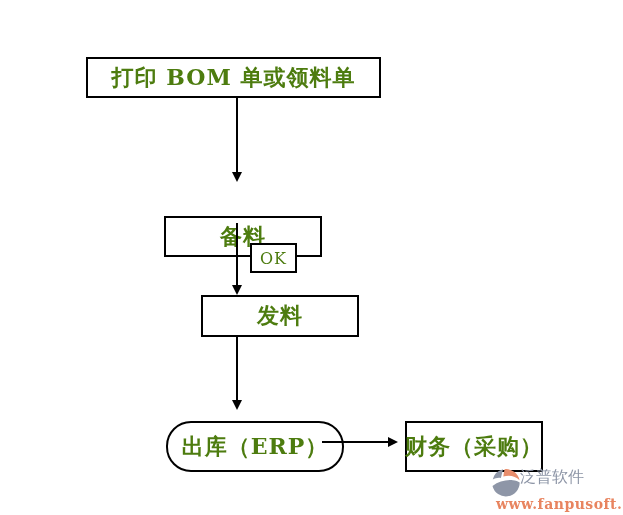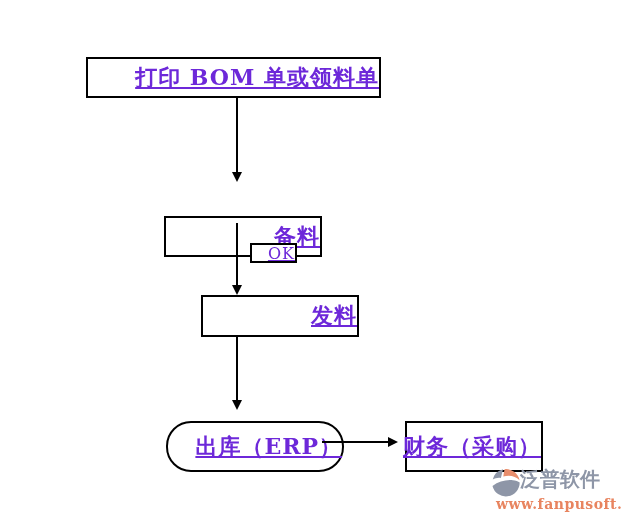--- a/index.html
+++ b/index.html
@@ -5,46 +5,45 @@
   html,body{margin:0;padding:0;background:#fff;}
   .stage{
     position:relative;width:623px;height:515px;
     background:var(--bg,#ffffff);
     font-family:"DejaVu Serif","Liberation Serif",serif;
     overflow:hidden;
   }
   .node{
     position:absolute;box-sizing:border-box;
     border:2px solid var(--box-border,#000);
-    background:#fff;color:#6d28d9;
-    display:flex;align-items:center;justify-content:flex-end;
+    background:#fff;color:#4d7c0f;
+    display:flex;align-items:center;justify-content:center;
     font-weight:bold;font-size:22px;letter-spacing:1px;
     white-space:nowrap;
-    text-decoration:underline;
   }
   .node.small{font-size:16px;font-weight:normal;letter-spacing:1px;}
   .vline{position:absolute;width:2px;background:var(--line,#000);}
   .hline{position:absolute;height:2px;background:var(--line,#000);}
   .head-down{
     position:absolute;width:0;height:0;
     border-left:5px solid transparent;border-right:5px solid transparent;
     border-top:10px solid var(--line,#000);
   }
   .head-right{
     position:absolute;width:0;height:0;
     border-top:5px solid transparent;border-bottom:5px solid transparent;
     border-left:10px solid var(--line,#000);
   }
   .watermark{position:absolute;left:488px;top:465px;width:135px;height:50px;z-index:5;}
   .wm-logo{position:absolute;left:2px;top:2px;width:32px;height:32px;}
   .logo-grey{fill:var(--wm-grey,#8e96a7);}
   .logo-accent{fill:var(--wm-accent,#e88d6b);}
   .wm-brand{
     position:absolute;left:32px;top:4px;
-    font-size:20px;font-weight:bold;letter-spacing:0px;
+    font-size:16px;font-weight:normal;letter-spacing:0px;
     color:var(--wm-grey,#8e96a7);white-space:nowrap;line-height:1;
   }
   .wm-url{
     position:absolute;left:8px;top:32px;
     font-size:14px;font-weight:bold;letter-spacing:0.5px;
     color:var(--wm-url,#e8845f);white-space:nowrap;line-height:1;
   }
 </style>
 </head>
 <body>
@@ -52,21 +51,21 @@
 <div class="stage">
 
   <div class="node" style="left:86px;top:57px;width:295px;height:41px;">
     <span>打印 BOM 单或领料单</span>
   </div>
 
   <div class="node" style="left:164px;top:182px;width:158px;height:41px;margin-top:34px;">
     <span>备料</span>
   </div>
 
-  <div class="node small" style="left:250px;top:243px;width:47px;height:20px;">
+  <div class="node small" style="left:250px;top:243px;width:47px;height:30px;">
     <span>OK</span>
   </div>
 
   <div class="node" style="left:164px;top:295px;width:158px;height:42px;margin-left:37px;">
     <span>发料</span>
   </div>
 
   <div class="node" style="left:166px;top:421px;width:178px;height:51px;border-radius:25px;">
     <span>出库（ERP）</span>
   </div>

